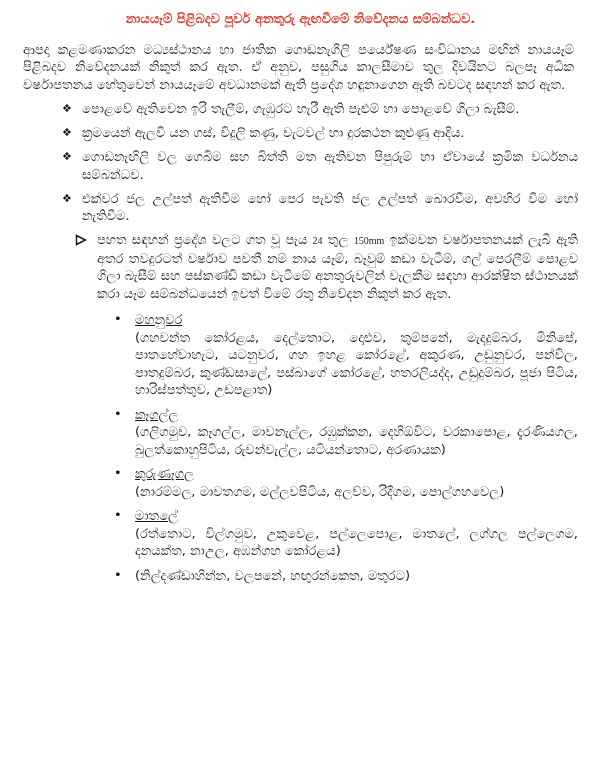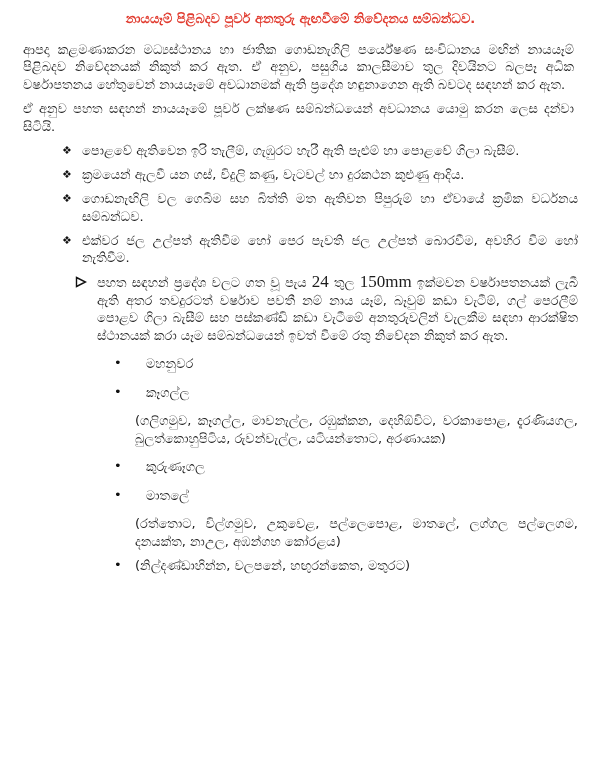--- a/index.html
+++ b/index.html
@@ -43,46 +43,45 @@
     margin: 0 0 9px 74px;
     text-align: justify;
   }
   .amark {
     position: absolute;
     left: -22px; top: 2px;
     width: 12px; height: 12px;
   }
   .latin {
     font-family: "Liberation Serif", "DejaVu Serif", serif;
-    font-size: 17px;
+    font-size: 10px;
   }
   .dlist { margin: 2px 0 0 0; }
   .ditem {
     position: relative;
     margin: 0 0 7px 112px;
   }
   .dmark {
     position: absolute;
     left: -21px; top: -1px;
     font-size: 13px;
     color: #111;
   }
-  .dname { margin: 11px; }
+  .dname { margin: 0; text-decoration: underline; }
   .dareas { text-align: justify; }
 </style>
 </head>
 <body>
 
 <div class="page">
 
   <div class="title" style="color: rgb(225, 59, 47);">නායයෑම් පිළිබදව පූර්ව අනතුරු ඇඟවීමේ නිවේදනය සම්බන්ධව.</div>
 
   <p class="body-par">ආපදා කළමණාකරන මධ්‍යස්ථානය හා ජාතික ගොඩනැගිලි පර්යේෂණ සංවිධානය මඟින් නායයෑම් පිළිබදව නිවේදනයක් නිකුත් කර ඇත. ඒ අනුව, පසුගිය කාලසීමාව තුල දිවයිනට බලපෑ අධික වර්ෂාපතනය හේතුවෙන් නායයෑමේ අවධානමක් ඇති ප්‍රදේශ හඳුනාගෙන ඇති බවටද සඳහන් කර ඇත.</p>
 
-  <p class="body-par">ඒ අනුව පහත සඳහන් නායයෑමේ පූර්ව ලක්ෂණ සම්බන්ධයෙන් අවධානය යොමු කරන ලෙස දන්වා සිටියි.</p>
 
   <div class="wlist">
     <div class="witem">
       <span class="wmark">❖</span>
       <span>පොළවේ ඇතිවෙන ඉරි තැලීම්, ගැඹුරට හැරී ඇති පැළුම් හා පොළවේ ගිලා බැසීම්.</span>
     </div>
     <div class="witem">
       <span class="wmark">❖</span>
       <span>ක්‍රමයෙන් ඇලවී යන ගස්, විදුලි කණු, වැටවල් හා දුරකථන කුළුණු ආදිය.</span>
     </div>
@@ -103,29 +102,31 @@
         <path d="M1.5 1.5 L10.5 6 L1.5 10.5 Z" fill="#ffffff" stroke="#111111" stroke-width="1.4" stroke-linejoin="miter"></path>
       </svg>
     </span>
     <span><span>පහත සඳහන් ප්‍රදේශ වලට ගත වූ පැය </span><span class="latin">24</span><span> තුල </span><span class="latin">150mm</span><span> ඉක්මවන වර්ෂාපතනයක් ලැබී ඇති අතර තවදුරටත් වර්ෂාව පවතී නම් නාය යෑම්, බෑවුම් කඩා වැටීම්, ගල් පෙරලීම් පොළව ගිලා බැසීම් සහ පස්කණ්ඩි කඩා වැටීමේ අනතුරුවලින් වැලකීම සඳහා ආරක්ෂිත ස්ථානයක් කරා යෑම සම්බන්ධයෙන් ඉවත් වීමේ රතු නිවේදන නිකුත් කර ඇත.</span></span>
   </div>
 
   <div class="dlist">
     <div class="ditem">
       <span class="dmark">•</span>
       <div class="dname">මහනුවර</div>
+      <div class="dareas">(ගහවන්ත කෝරළය, දෙල්තොට, දොළුව, තුම්පනේ, මැදදුම්බර, මිනිපේ, පාතහේවාහැට, යටනුවර, ගහ ඉහළ කෝරළේ, අකුරණ, උඩුනුවර, පන්විල, පාතදුම්බර, කුණ්ඩසාලේ, පස්බාගේ කෝරළේ, හතරලියද්ද, උඩුදුම්බර, පූජා පිටිය, හාරිස්පත්තුව, උඩපළාත)</div>
     </div>
     <div class="ditem">
       <span class="dmark">•</span>
       <div class="dname">කෑගල්ල</div>
       <div class="dareas">(ගලිගමුව, කෑගල්ල, මාවනැල්ල, රඹුක්කන, දෙහිඕවිට, වරකාපොළ, දැරණියගල, බුලත්කොහුපිටිය, රුවන්වැල්ල, යටියන්තොට, අරණායක)</div>
     </div>
     <div class="ditem">
       <span class="dmark">•</span>
       <div class="dname">කුරුණෑගල</div>
+      <div class="dareas">(නාරම්මල, මාවතගම, මල්ලවපිටිය, අලව්ව, රිදීගම, පොල්ගහවෙල)</div>
     </div>
     <div class="ditem">
       <span class="dmark">•</span>
       <div class="dname">මාතලේ</div>
       <div class="dareas">(රත්තොට, විල්ගමුව, උකුවෙළ, පල්ලෙපොළ, මාතලේ, ලග්ගල පල්ලෙගම, දනයක්ත, නාඋල, අඹන්ගහ කෝරළය)</div>
     </div>
     <div class="ditem">
       <span class="dmark">•</span>
       <div class="dareas">(නිල්දණ්ඩාහින්න, වලපනේ, හඟුරන්කෙත, මතුරට)</div>
     </div>

